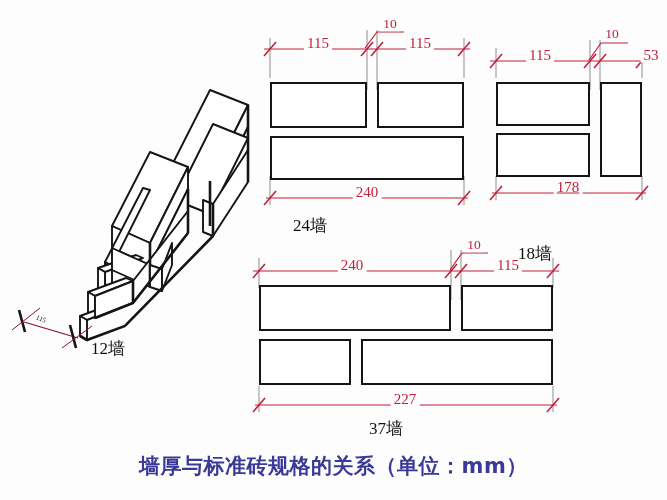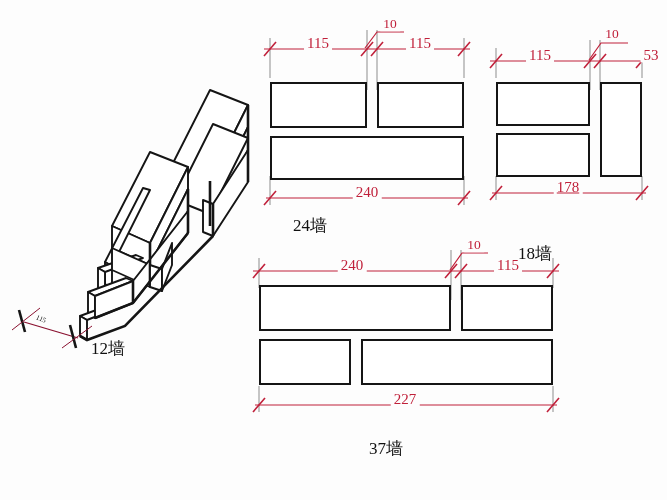--- a/index.html
+++ b/index.html
@@ -254,16 +254,17 @@
   <div class="dim-text" style="left:352px; top:265px;">240</div>
   <div class="dim-text small" style="left:474px; top:245px;">10</div>
   <div class="dim-text" style="left:508px; top:265px;">115</div>
   <div class="dim-text" style="left:405px; top:399px;">227</div>
 
   <div class="iso-dim" style="left:36px; top:315px;">115</div>
 
   <div class="wall-label" style="left:108px; top:340px;">12墙</div>
   <div class="wall-label" style="left:310px; top:217px;">24墙</div>
   <div class="wall-label" style="left:535px; top:222px;margin-top:23px;">18墙</div>
-  <div class="wall-label" style="left:386px; top:420px;margin-top:20px;">37墙</div>
-
+  <div class="wall-label" style="left:386px; top:420px;">37墙</div>
+
+  <div id="caption">墙厚与标准砖规格的关系（单位：mm）</div>
 
 </div>
 
 </body></html>

